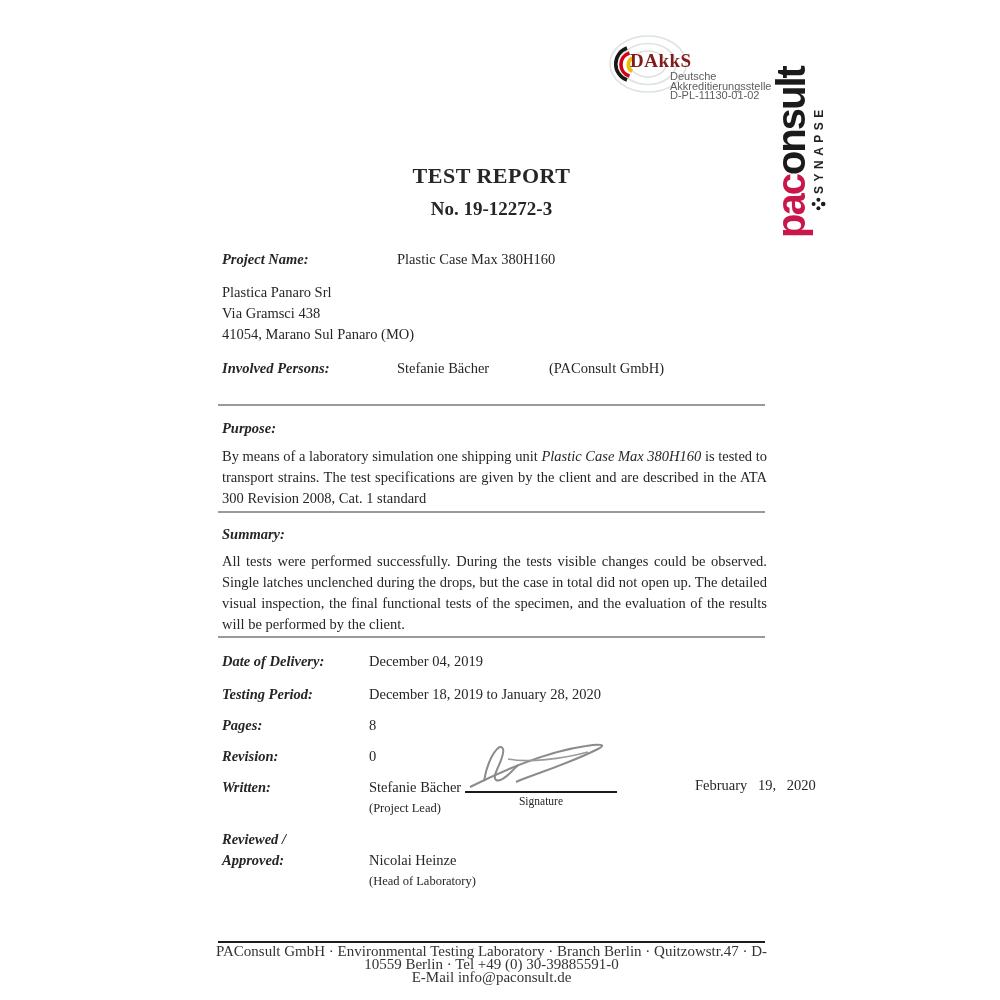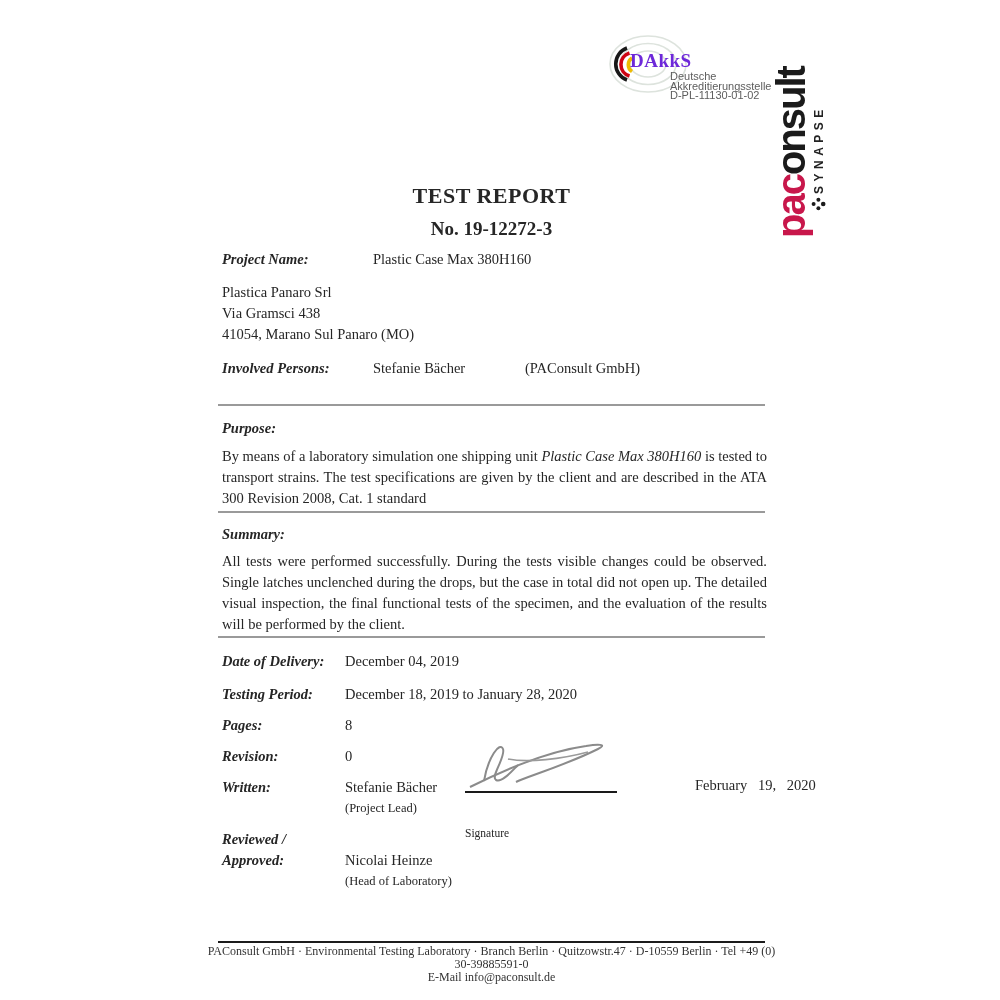--- a/index.html
+++ b/index.html
@@ -5,57 +5,57 @@
   html,body{margin:0;padding:0;}
   .page{
     position:relative;width:1000px;height:1000px;background:#ffffff;
     font-family:"Liberation Serif", serif;color:#262626;overflow:hidden;
   }
   
   .dakks{position:absolute;left:606px;top:34px;width:170px;height:72px;}
   .dakks svg{position:absolute;left:0;top:0;}
   .dakks-word{
     position:absolute;left:24px;top:16px;font-family:"Liberation Serif",serif;
-    font-weight:bold;font-size:19px;color:#6d28d9;letter-spacing:.5px;
+    font-weight:bold;font-size:19px;color:#7f1d1d;letter-spacing:.5px;
   }
   .dakks-sub{
     position:absolute;left:64px;top:38px;font-family:"Liberation Sans",sans-serif;
     font-size:11px;line-height:9.5px;color:#5d5d5d;
   }
   
   .pacwrap{position:absolute;left:772px;top:16px;width:62px;height:224px;}
   .pacrot{
     position:absolute;left:0;top:0;width:222px;height:62px;
     transform-origin:0 0;transform:rotate(-90deg) translate(-222px,0);
     font-family:"Liberation Sans",sans-serif;
   }
   .pacline{font-size:40px;font-weight:bold;line-height:38px;letter-spacing:-2px;color:#1b1b1b;white-space:nowrap;}
   .pac-red{color:#c8174b;}
   .synline{margin-left:27px;margin-top:1px;display:flex;align-items:center;gap:3px;}
   .synline span{font-size:12px;letter-spacing:4.5px;color:#222;font-weight:bold;}
   
   .title{position:absolute;left:218px;top:163px;width:547px;text-align:center;}
-  .title-l1{font-size:22px;font-weight:bold;letter-spacing:.5px;margin-top:20px;}
+  .title-l1{font-size:22px;font-weight:bold;letter-spacing:.5px;}
   .title-l2{font-size:19px;font-weight:bold;margin-top:9px;}
   
-  .row{position:absolute;left:222px;width:555px;display:flex;font-size:14.5px;line-height:21px;}
+  .row{position:absolute;left:222px;width:555px;display:flex;font-size:14.5px;line-height:21px;gap:24px;}
   .lbl{font-weight:bold;font-style:italic;flex:0 0 151px;}
   .lbl2{font-weight:bold;font-style:italic;flex:0 0 123px;}
   .iv-name{display:inline-block;width:152px;}
   .rule{position:absolute;left:218px;width:547px;height:2px;background:#9a9a9a;}
   .sechead{position:absolute;left:222px;font-size:14.5px;font-weight:bold;font-style:italic;}
   .para{position:absolute;left:222px;width:545px;font-size:14.5px;line-height:21px;text-align:justify;}
   .sig-svg{position:absolute;left:462px;top:735px;}
   .sig-line{position:absolute;left:465px;top:791px;width:152px;border-top:2px solid #1a1a1a;}
-  .sig-caption{position:absolute;left:465px;top:795px;width:152px;font-size:11.5px;margin-top:32px;}
+  .sig-caption{position:absolute;left:465px;top:795px;width:152px;text-align:center;font-size:11.5px;}
   .written-date{position:absolute;left:650px;top:777px;width:130px;font-size:14.5px;word-spacing:7px;white-space:nowrap;margin-left:45px;}
   .role{font-size:12.5px;}
   
   .footer-rule{position:absolute;left:218px;top:941px;width:547px;height:2px;background:#1c1c1c;}
-  .footer{position:absolute;left:205px;top:945px;width:573px;text-align:center;font-size:12px;line-height:13px;color:#333;}
+  .footer{position:absolute;left:205px;top:945px;width:573px;text-align:center;font-size:15px;line-height:13px;color:#333;}
 </style>
 </head>
 <body>
 
 <div class="page">
 
   <div class="dakks">
     <svg width="170" height="72" viewBox="0 0 170 72">
       <ellipse cx="42" cy="30" rx="38" ry="28" fill="none" stroke="#dde3dd" stroke-width="1.6"></ellipse>
       <ellipse cx="42" cy="30" rx="28" ry="20.5" fill="none" stroke="#dde3dd" stroke-width="1.6"></ellipse>

